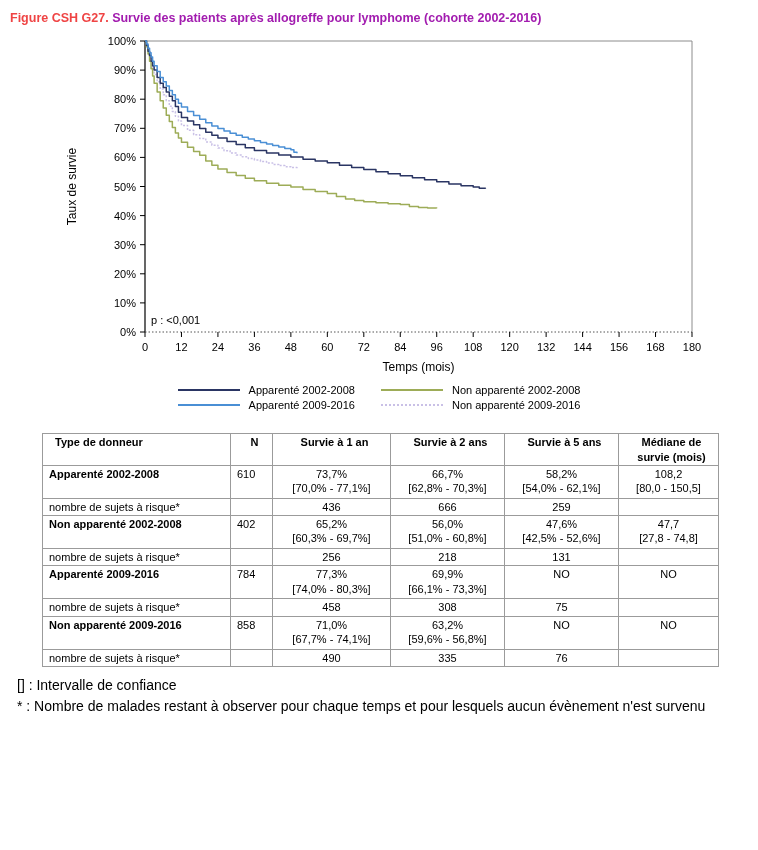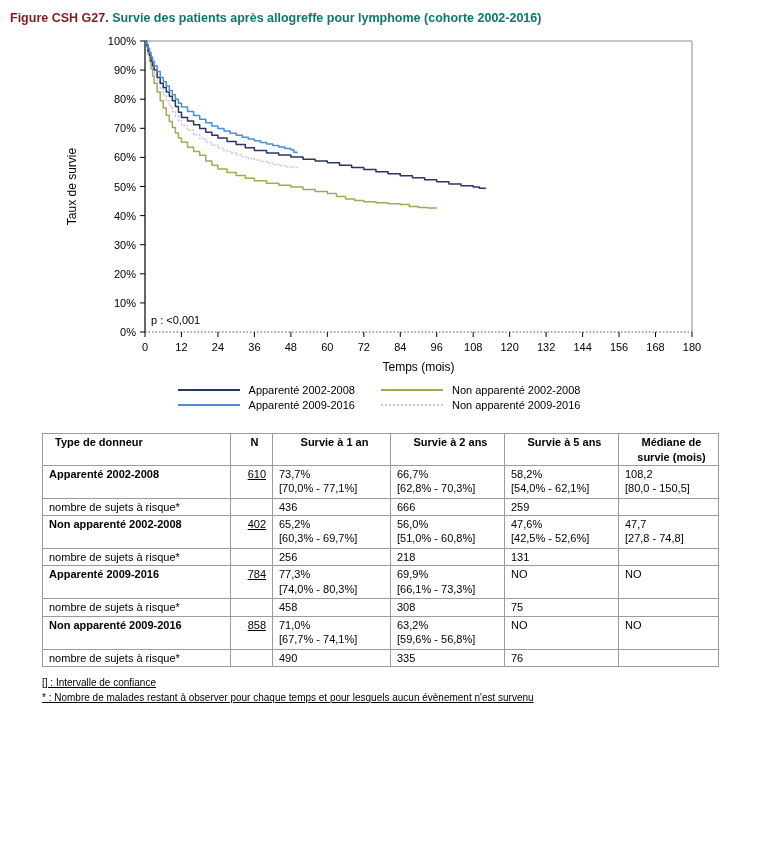--- a/index.html
+++ b/index.html
@@ -4,22 +4,22 @@
 <style>
   html,body{margin:0;padding:0;background:#ffffff;}
   body{
     width:758px;height:850px;
     font-family:"Liberation Sans",sans-serif;
     color:#000;
     overflow:hidden;
   }
   .page{width:758px;height:850px;position:relative;background:#fff;}
   .title-bar{padding:10px 0 0 10px;font-size:12.5px;font-weight:bold;line-height:1.3;}
-  .title-prefix{color:#7f1d1d;}
-  .title-text{color:#0f766e;}
+  .title-prefix{color:#ef4444;}
+  .title-text{color:#a21caf;}
   .chart-wrap{position:relative;margin-top:2px;}
   svg text{font-family:"Liberation Sans",sans-serif;fill:#000;}
   svg .tick-label{font-size:11px;}
   svg .axis-title{font-size:12px;}
   svg .annotation{font-size:11px;}
   .legend{
     display:grid;
     grid-template-columns:auto auto;
     column-gap:26px;row-gap:3px;
     justify-content:center;
@@ -37,25 +37,25 @@
   .data-table th,.data-table td{
     border:1px solid #9b9b9b;
     padding:1px 6px;
     vertical-align:top;
     line-height:1.3;
   }
   .data-table th{font-weight:bold;text-align:center;padding-left:12px;}
   .data-table th.col-donor{text-align:left;}
   td.donor{font-weight:bold;text-align:left;}
   td.risk-label{font-weight:normal;text-align:left;}
-  td.num{text-align:left;}
-  td.ncol{text-align:right;text-decoration:underline;}
+  td.num{text-align:center;}
+  td.ncol{text-align:left;}
   tr.donor-row td{height:30px;}
   tr.risk-row td{height:14px;}
-  .footnotes{margin:8px 0 0 42px;font-size:10px;line-height:1.5;text-decoration:underline;}
+  .footnotes{margin:8px 0 0 17px;font-size:14px;line-height:1.5;}
 </style>
 </head>
 <body>
 
 <div class="page">
 
   <div class="title-bar">
     <span class="title-prefix">Figure CSH G27.</span>
     <span class="title-text">Survie des patients après allogreffe pour lymphome (cohorte 2002-2016)</span>
   </div>

